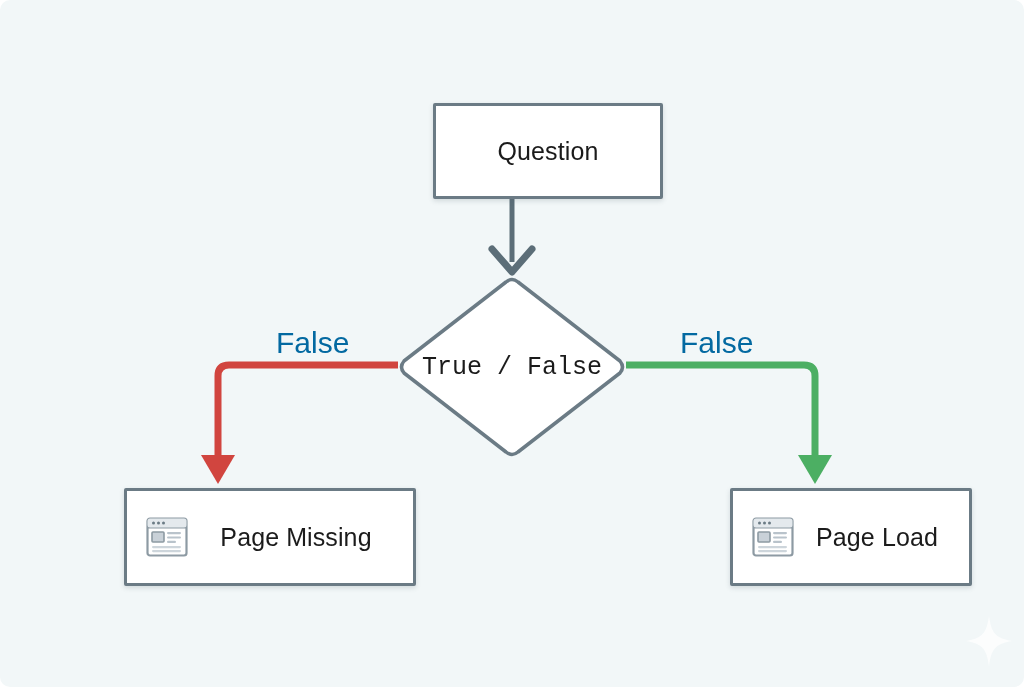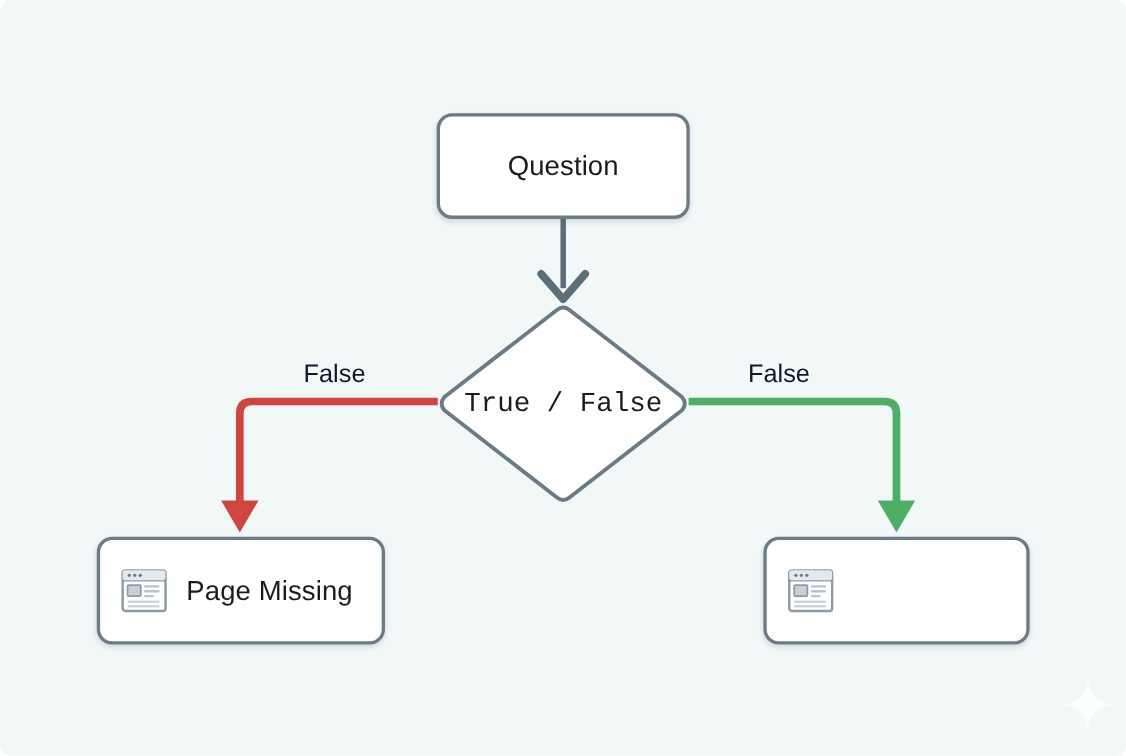--- a/index.html
+++ b/index.html
@@ -33,25 +33,26 @@
     height: 687px;
     pointer-events: none;
   }
 
   
   .node {
     position: absolute;
     box-sizing: border-box;
     background: #ffffff;
     border: 3px solid #6b7b85;
-    border-radius: 14px;
+    border-radius: 2px;
     box-shadow: 0 2px 5px rgba(80,100,110,0.20);
     display: flex;
     align-items: center;
     justify-content: center;
+    margin-left: 36px;
   }
   .node-label {
     font-size: 25px;
     color: #1b1b1b;
     letter-spacing: 0.1px;
     white-space: nowrap;
   }
 
   
   #node-question {
@@ -64,21 +65,21 @@
   
   .node-term {
     height: 98px;
     padding: 0 18px;
     gap: 14px;
     justify-content: flex-start;
   }
   #node-page-missing {
     left: 88px;
     top: 488px;
-    width: 262px;
+    width: 292px;
   }
   #node-page-load {
     left: 694px;
     top: 488px;
     width: 242px;
   }
   .node-term .node-label {
     flex: 1;
     text-align: center;
     padding-right: 6px;
@@ -119,22 +120,22 @@
     justify-content: center;
     font-size: 25px;
     color: #1b1b1b;
     white-space: nowrap;
     font-family: Liberation Mono, monospace;
   }
 
   
   .edge-label {
     position: absolute;
-    font-size: 23px;
-    color: #0f172a;
+    font-size: 30px;
+    color: #0369a1;
     white-space: nowrap;
   }
   #edge-label-false {
     left: 276px;
     top: 326px;
   }
   #edge-label-true {
     left: 680px;
     top: 326px;
   }
@@ -213,19 +214,20 @@
       <circle cx="8.5" cy="8" r="1.5" fill="#6b7b85"></circle>
       <circle cx="13.5" cy="8" r="1.5" fill="#6b7b85"></circle>
       <circle cx="18.5" cy="8" r="1.5" fill="#6b7b85"></circle>
       <rect x="7" y="17" width="12" height="10" rx="1" fill="#c9d1d8" stroke="#8d9aa3" stroke-width="1.6"></rect>
       <rect x="22" y="17" width="14" height="2.2" rx="1.1" fill="#b9c3cb"></rect>
       <rect x="22" y="21.4" width="14" height="2.2" rx="1.1" fill="#b9c3cb"></rect>
       <rect x="22" y="25.8" width="9" height="2.2" rx="1.1" fill="#b9c3cb"></rect>
       <rect x="7" y="31" width="29" height="2.2" rx="1.1" fill="#cdd5db"></rect>
       <rect x="7" y="35" width="29" height="2.2" rx="1.1" fill="#cdd5db"></rect>
     </svg>
+    <span class="node-label">Page Load</span>
   </div>
 
   <svg id="watermark" viewBox="0 0 52 56" xmlns="http://www.w3.org/2000/svg">
     <path d="M 26 3 C 28.5 20 32 25 49 28 C 32 31 28.5 36 26 53 C 23.5 36 20 31 3 28 C 20 25 23.5 20 26 3 Z" fill="#ffffff" opacity="0.9"></path>
   </svg>
 
 </div>
 
 </body></html>

